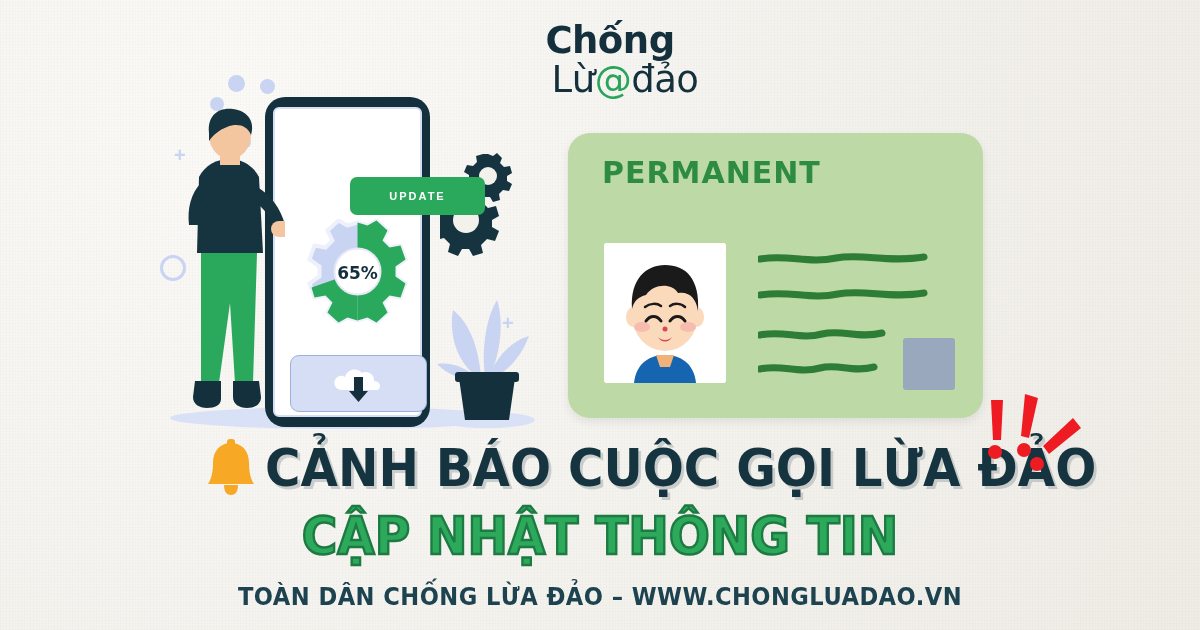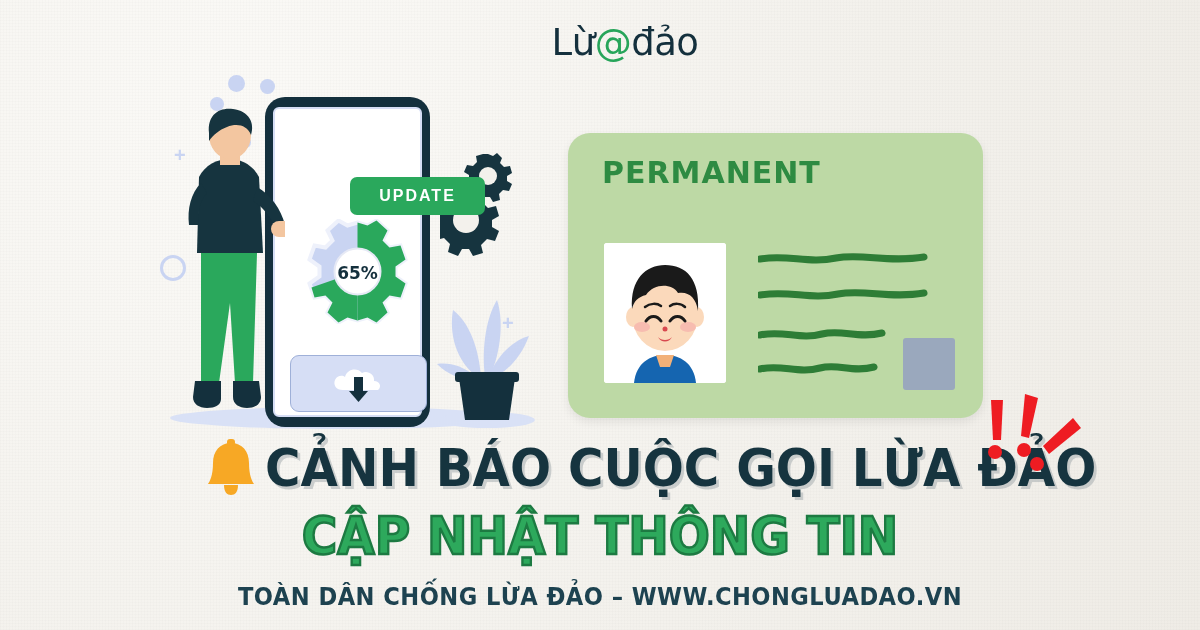--- a/index.html
+++ b/index.html
@@ -32,21 +32,21 @@
   .ring{position:absolute;border-radius:50%;border:3px solid #c9d4f2;}
   .plus{position:absolute;color:#c9d4f2;font-size:20px;font-weight:700;line-height:1;}
 
   
   #phone{position:absolute;left:115px;top:42px;width:165px;height:330px;
          background:#14303d;border-radius:20px;}
   #phone-screen{position:absolute;left:8px;top:10px;width:149px;height:310px;
                 background:#ffffff;border:2px solid #d6def5;border-radius:6px;
                 box-sizing:border-box;}
   #update-badge{position:absolute;left:200px;top:122px;width:135px;height:38px;
-                background:#2aa85c;border-radius:7px;color:#fff;font-size:16px;
+                background:#2aa85c;border-radius:7px;color:#fff;font-size:11px;
                 font-weight:700;letter-spacing:2px;display:flex;align-items:center;
                 justify-content:center;}
   #gear-wrap{position:absolute;left:155px;top:164px;width:105px;height:105px;}
   #dl-btn{position:absolute;left:140px;top:300px;width:135px;height:55px;
           background:#d6def5;border:1.5px solid #9fb0d8;border-radius:9px;
           display:flex;align-items:center;justify-content:center;}
   
   #person{position:absolute;left:25px;top:48px;width:110px;height:330px;}
   
   #plant{position:absolute;left:285px;top:215px;width:100px;height:160px;}
@@ -85,20 +85,21 @@
         font-family:"DejaVu Sans", sans-serif;font-weight:700;font-size:24px;
         color:#1d4250;letter-spacing:0.5px;white-space:nowrap;
         transform:scaleX(0.94);}
 </style>
 </head>
 <body>
 
 <div id="poster">
 
   <div id="logo">
+    <span class="logo-l1">Chống</span>
     <span class="logo-l2"><span>Lừ</span><span class="logo-at">@</span><span>đảo</span></span>
   </div>
 
   <div id="illus">
 
     <div id="floor"></div>
 
     <div class="dot" style="left:78px;top:20px;width:17px;height:17px;"></div>
     <div class="dot" style="left:110px;top:24px;width:15px;height:15px;"></div>
     <div class="dot" style="left:60px;top:42px;width:14px;height:14px;"></div>

